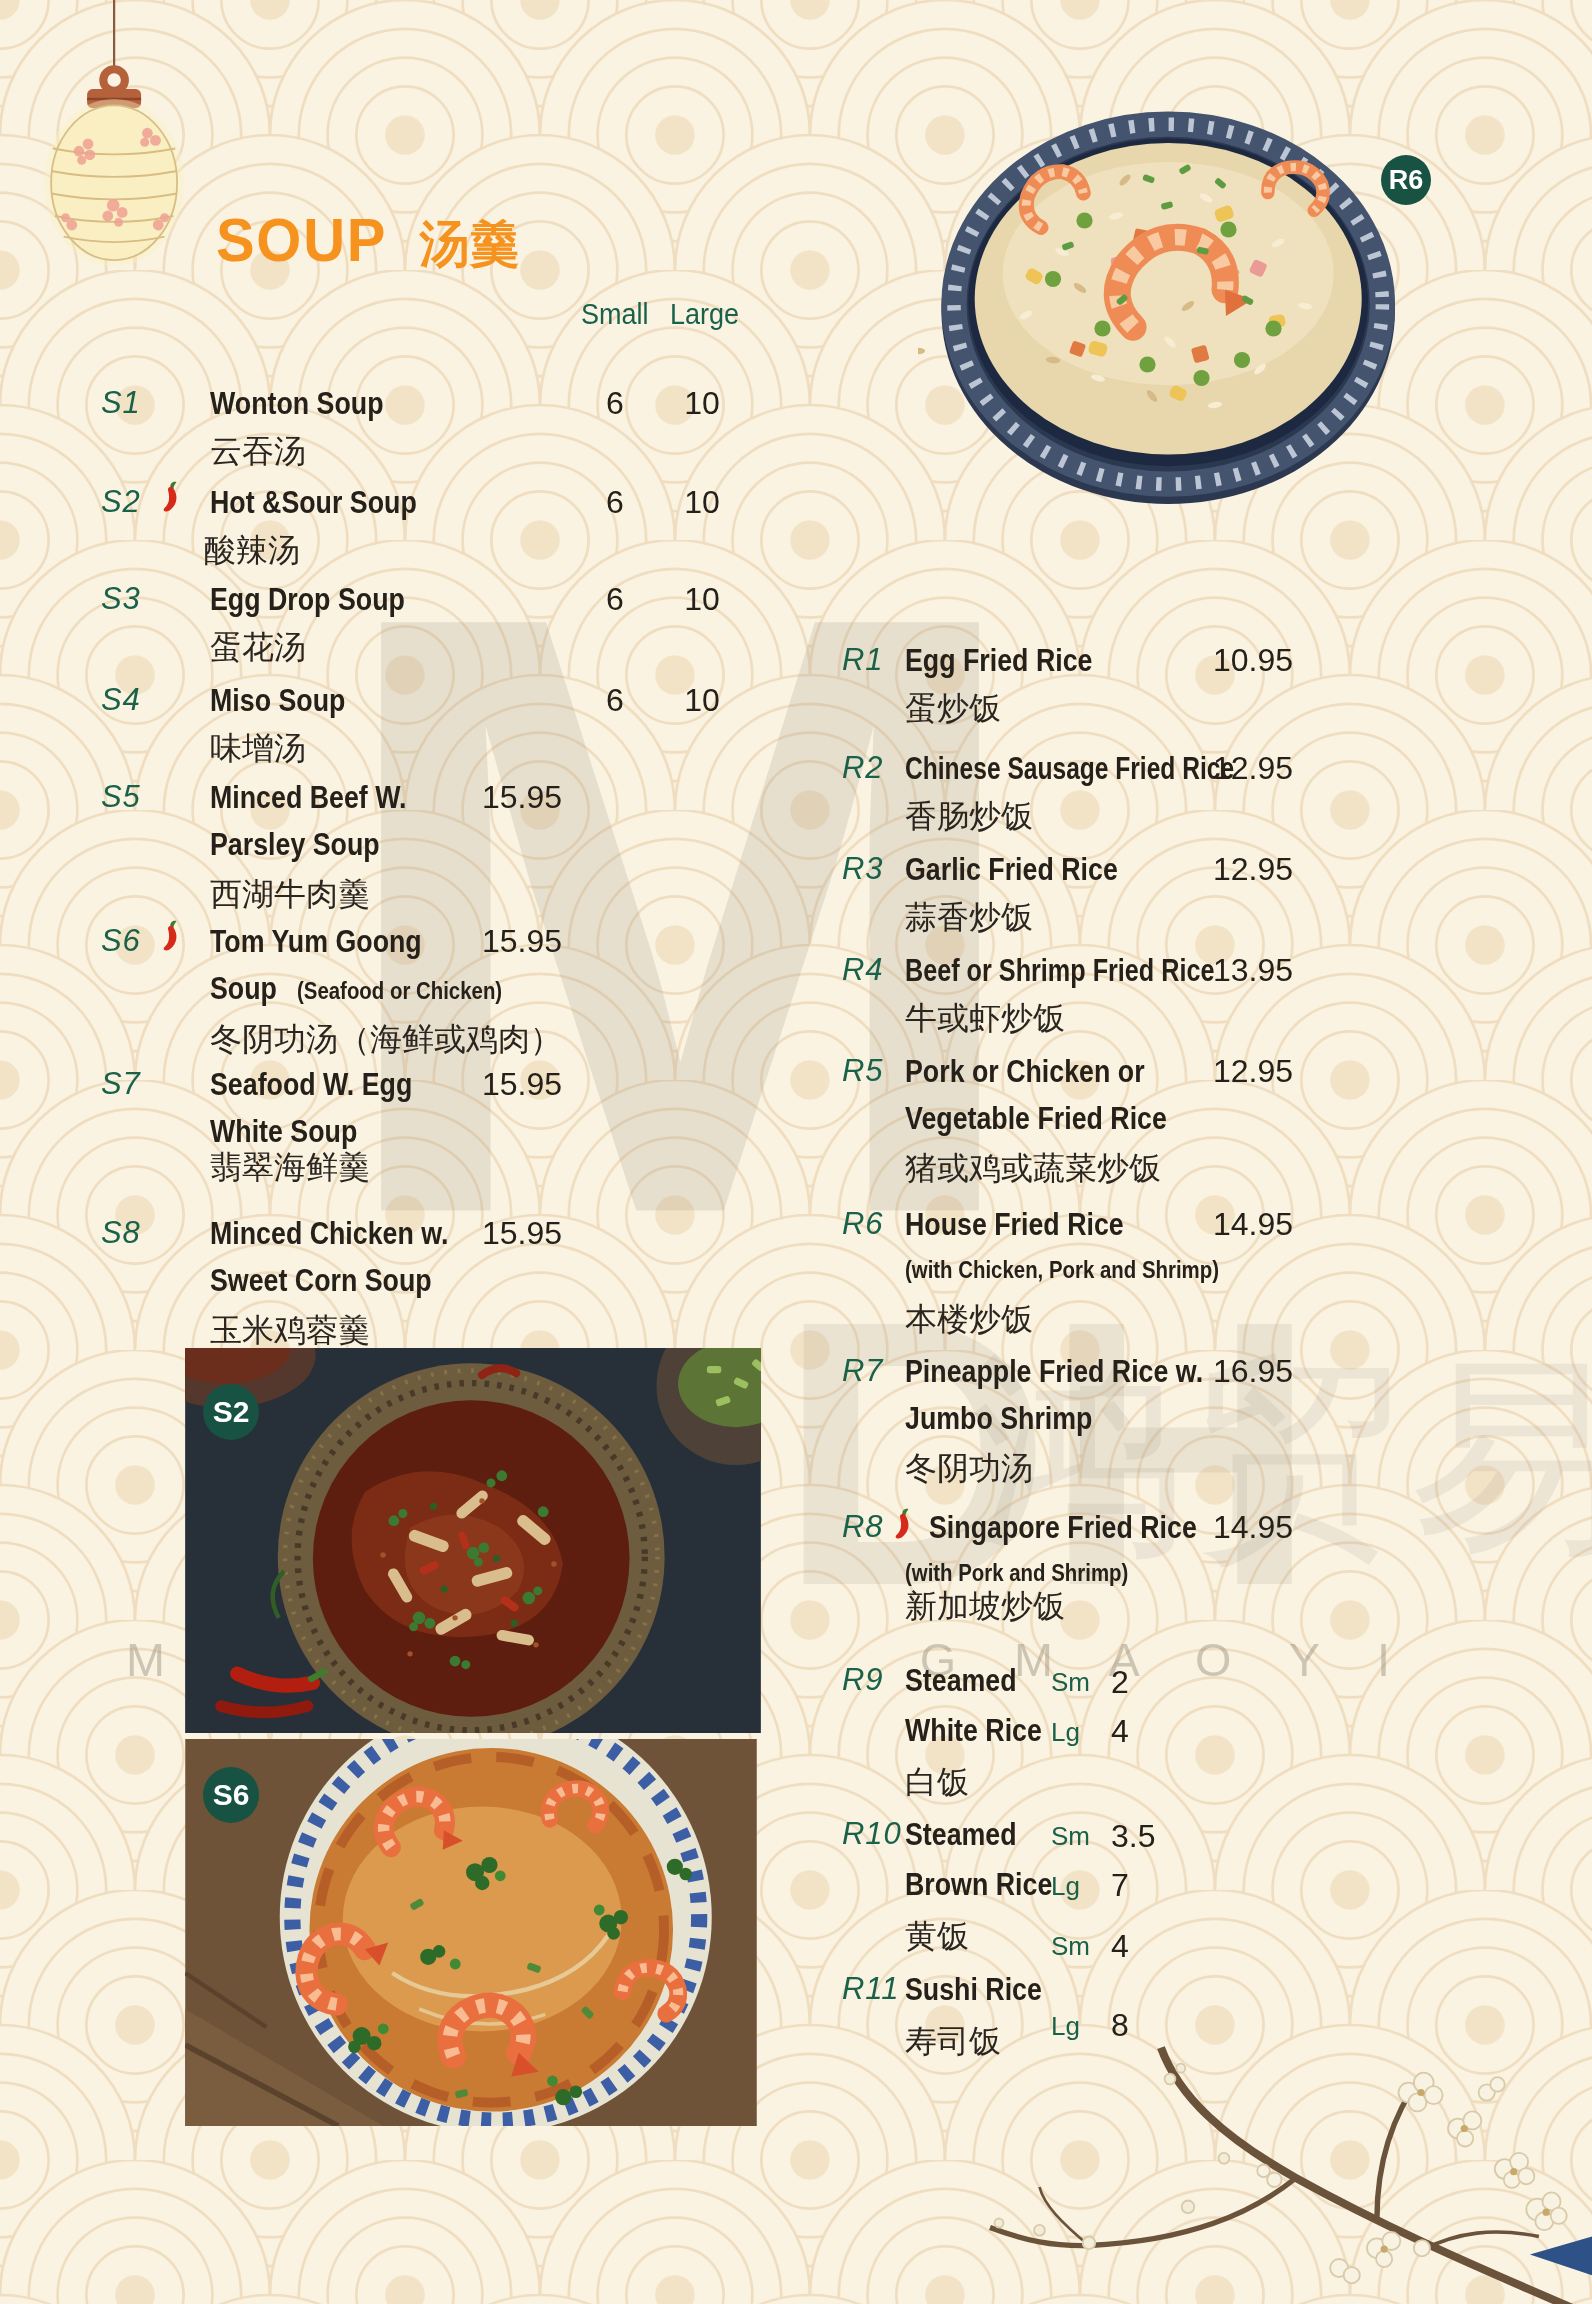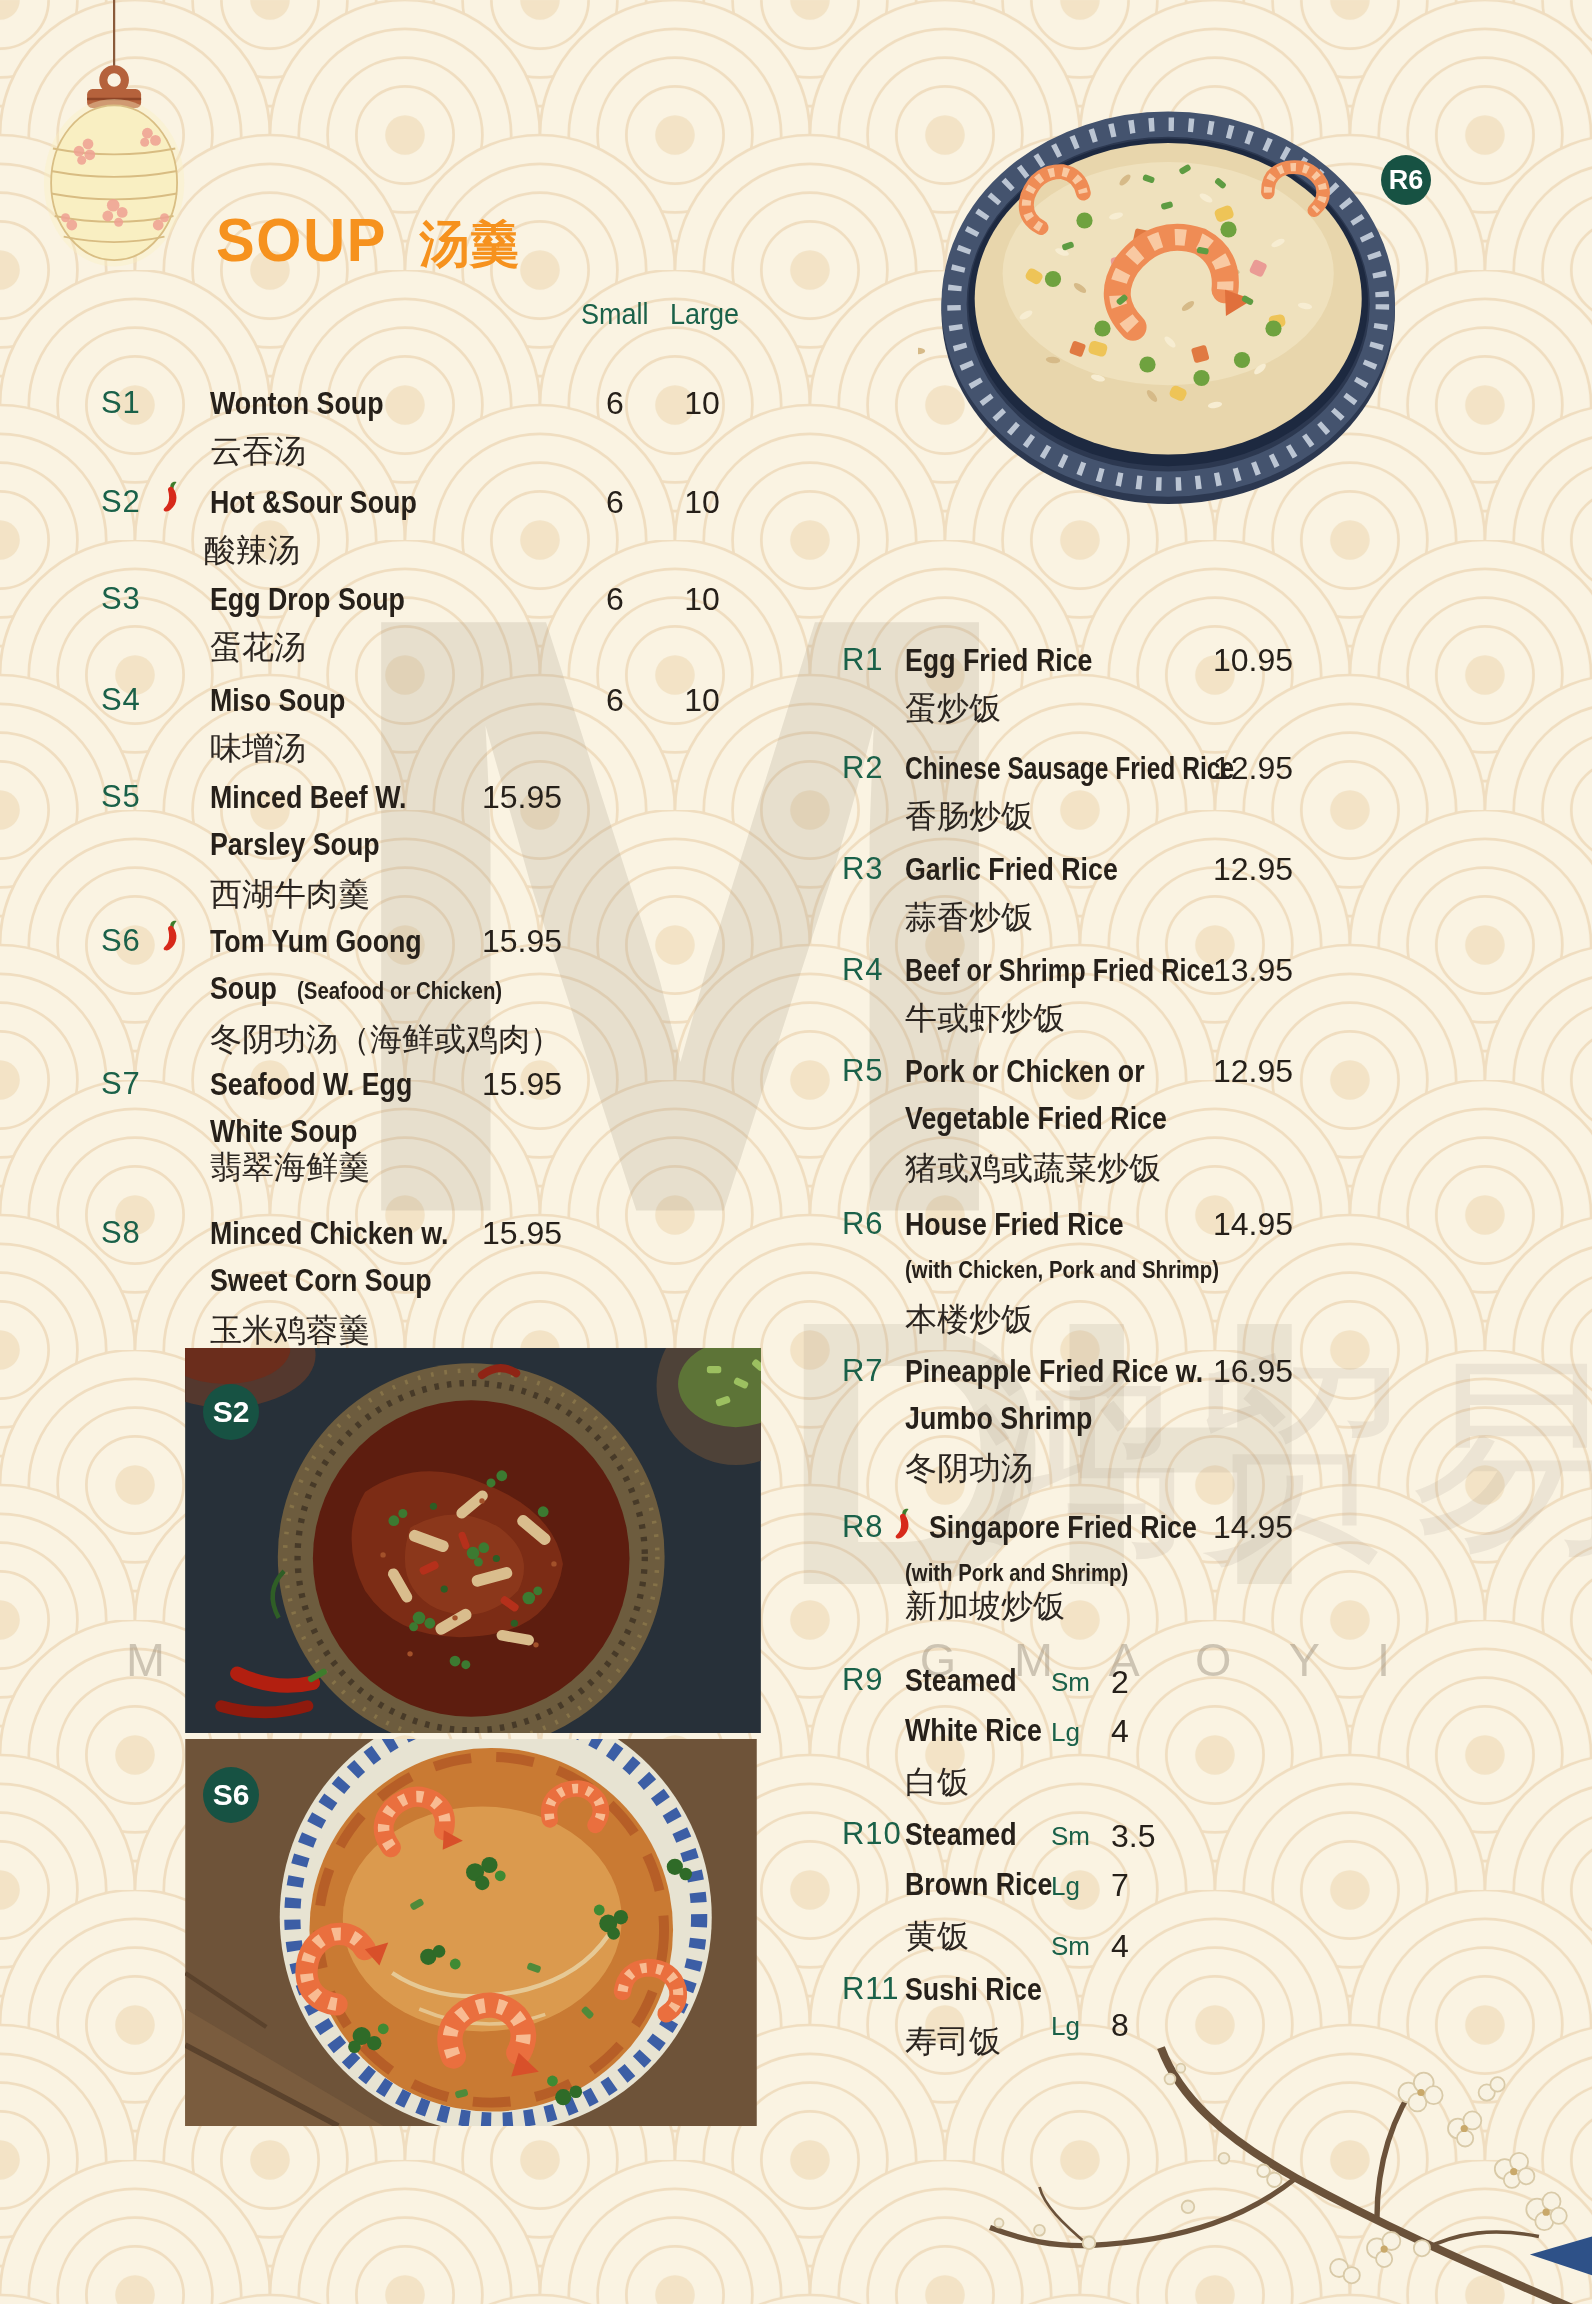--- a/index.html
+++ b/index.html
@@ -10,21 +10,21 @@
     --ink:#26201A;
   }
   html,body{margin:0;padding:0;background:#e8e0cf;}
   .page{position:relative;width:1592px;height:2304px;overflow:hidden;background:var(--cream);
         font-family:"Liberation Sans","DejaVu Sans",sans-serif;}
   .bg-svg{position:absolute;left:0;top:0;z-index:0;}
   .wm-svg{position:absolute;left:0;top:0;z-index:1;}
   .deco{position:absolute;z-index:2;}
   .photo{position:absolute;z-index:3;}
   .row{position:absolute;left:0;width:1592px;height:0;z-index:2;}
-  .code{position:absolute;top:0;font-size:31px;color:var(--green);letter-spacing:0.9px;white-space:nowrap;}
+  .code{position:absolute;top:0;font-size:31px;color:var(--green);letter-spacing:0.9px;white-space:nowrap;font-style:italic;}
   .name{position:absolute;font-size:31.5px;font-weight:700;color:var(--ink);white-space:nowrap;
         transform:scaleX(.85);transform-origin:0 0;}
   .zh{position:absolute;font-size:32px;color:#2B2520;white-space:nowrap;}
   .note{position:absolute;font-size:24px;font-weight:700;color:var(--ink);white-space:nowrap;
         transform:scaleX(.85);transform-origin:0 0;}
   .pr{position:absolute;top:0;font-size:32px;color:var(--ink);text-align:center;white-space:nowrap;}
   .pr.psingle{left:468px;width:108px;}
   .pr.psmall{left:581px;width:68px;}
   .pr.plarge{left:668px;width:68px;}
   .pr.pright{left:1152px;width:141px;text-align:right;}

